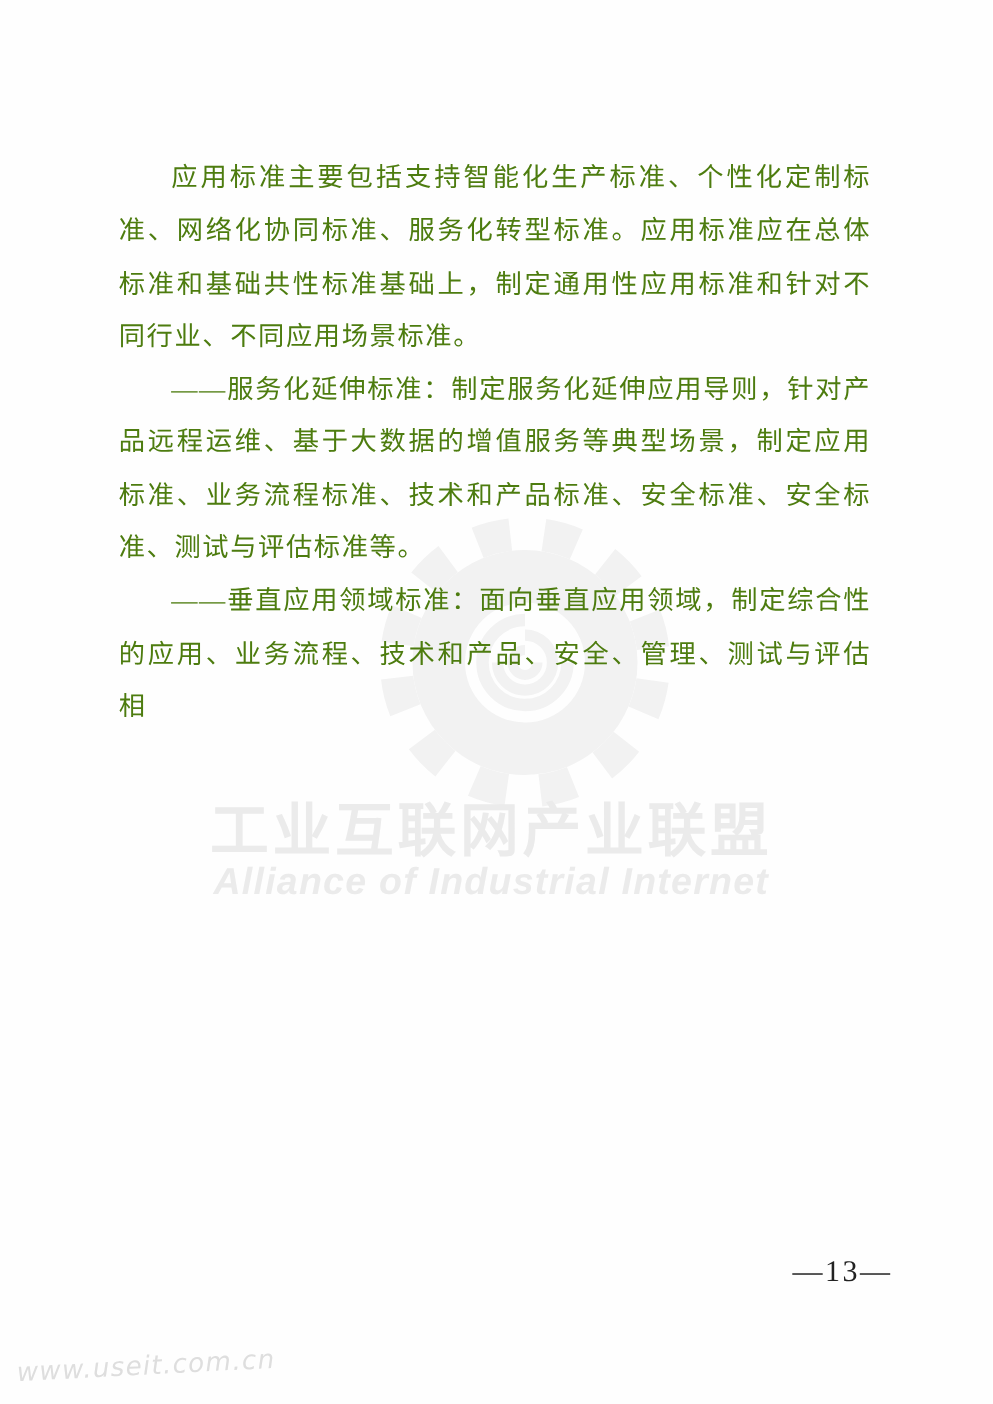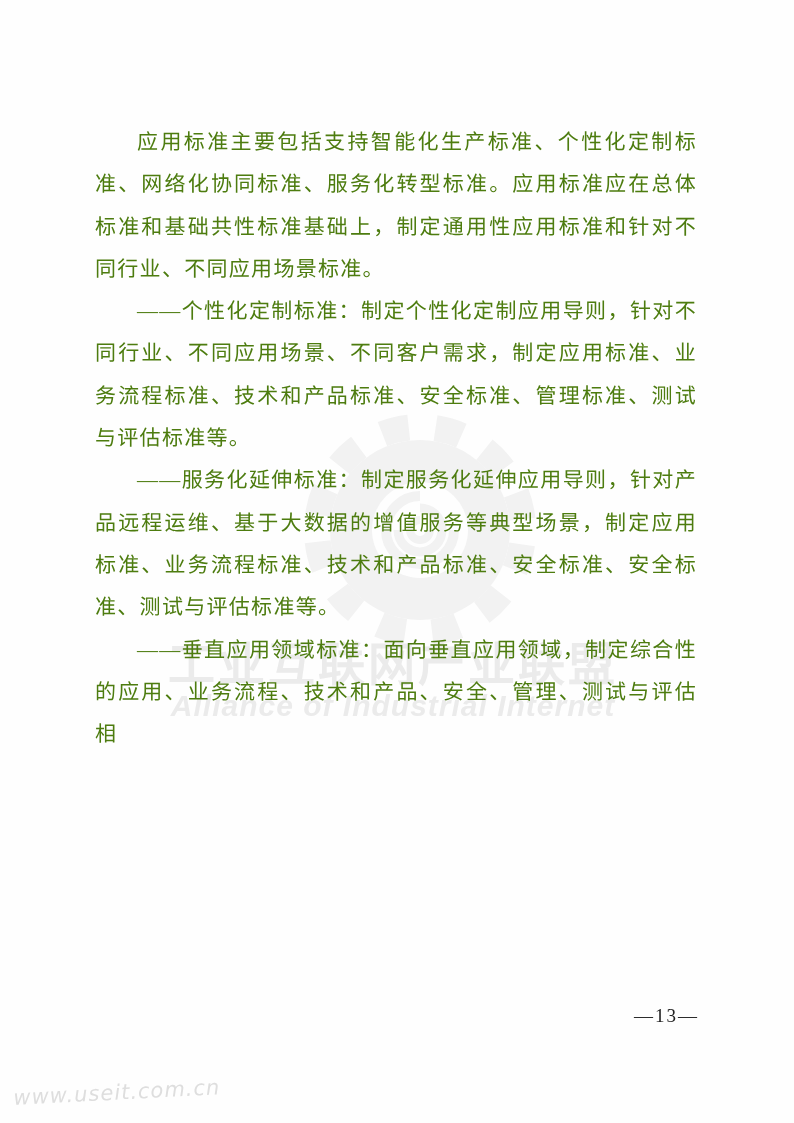--- a/index.html
+++ b/index.html
@@ -70,21 +70,21 @@
     padding: 0;
     text-indent: 2em;
   }
 
   
   .page-number {
     position: absolute;
     left: 634px;
     top: 1005px;
     z-index: 1;
-    font-size: 19px;
+    font-size: 24px;
     letter-spacing: 2px;
     color: #222222;
     font-family: "Liberation Serif", "DejaVu Serif", serif;
   }
   .site-watermark {
     position: absolute;
     left: 14px;
     top: 1086px;
     z-index: 1;
     font-size: 21px;
@@ -117,21 +117,20 @@
     </g>
   </svg>
 
   <div class="alliance-wm-text">
     <div class="alliance-wm-cn">工业互联网产业联盟</div>
     <div class="alliance-wm-en">Alliance of Industrial Internet</div>
   </div>
 
   <main class="body-text">
     <p>应用标准主要包括支持智能化生产标准、个性化定制标准、网络化协同标准、服务化转型标准。应用标准应在总体标准和基础共性标准基础上，制定通用性应用标准和针对不同行业、不同应用场景标准。</p>
-    <p>——个性化定制标准：制定个性化定制应用导则，针对不同行业、不同应用场景、不同客户需求，制定应用标准、业务流程标准、技术和产品标准、安全标准、管理标准、测试与评估标准等。</p>
     <p>——服务化延伸标准：制定服务化延伸应用导则，针对产品远程运维、基于大数据的增值服务等典型场景，制定应用标准、业务流程标准、技术和产品标准、安全标准、安全标准、测试与评估标准等。</p>
     <p>——垂直应用领域标准：面向垂直应用领域，制定综合性的应用、业务流程、技术和产品、安全、管理、测试与评估相</p>
   </main>
 
   <div class="page-number">—13—</div>
 
   <div class="site-watermark">www.useit.com.cn</div>
 
 </div>
 

